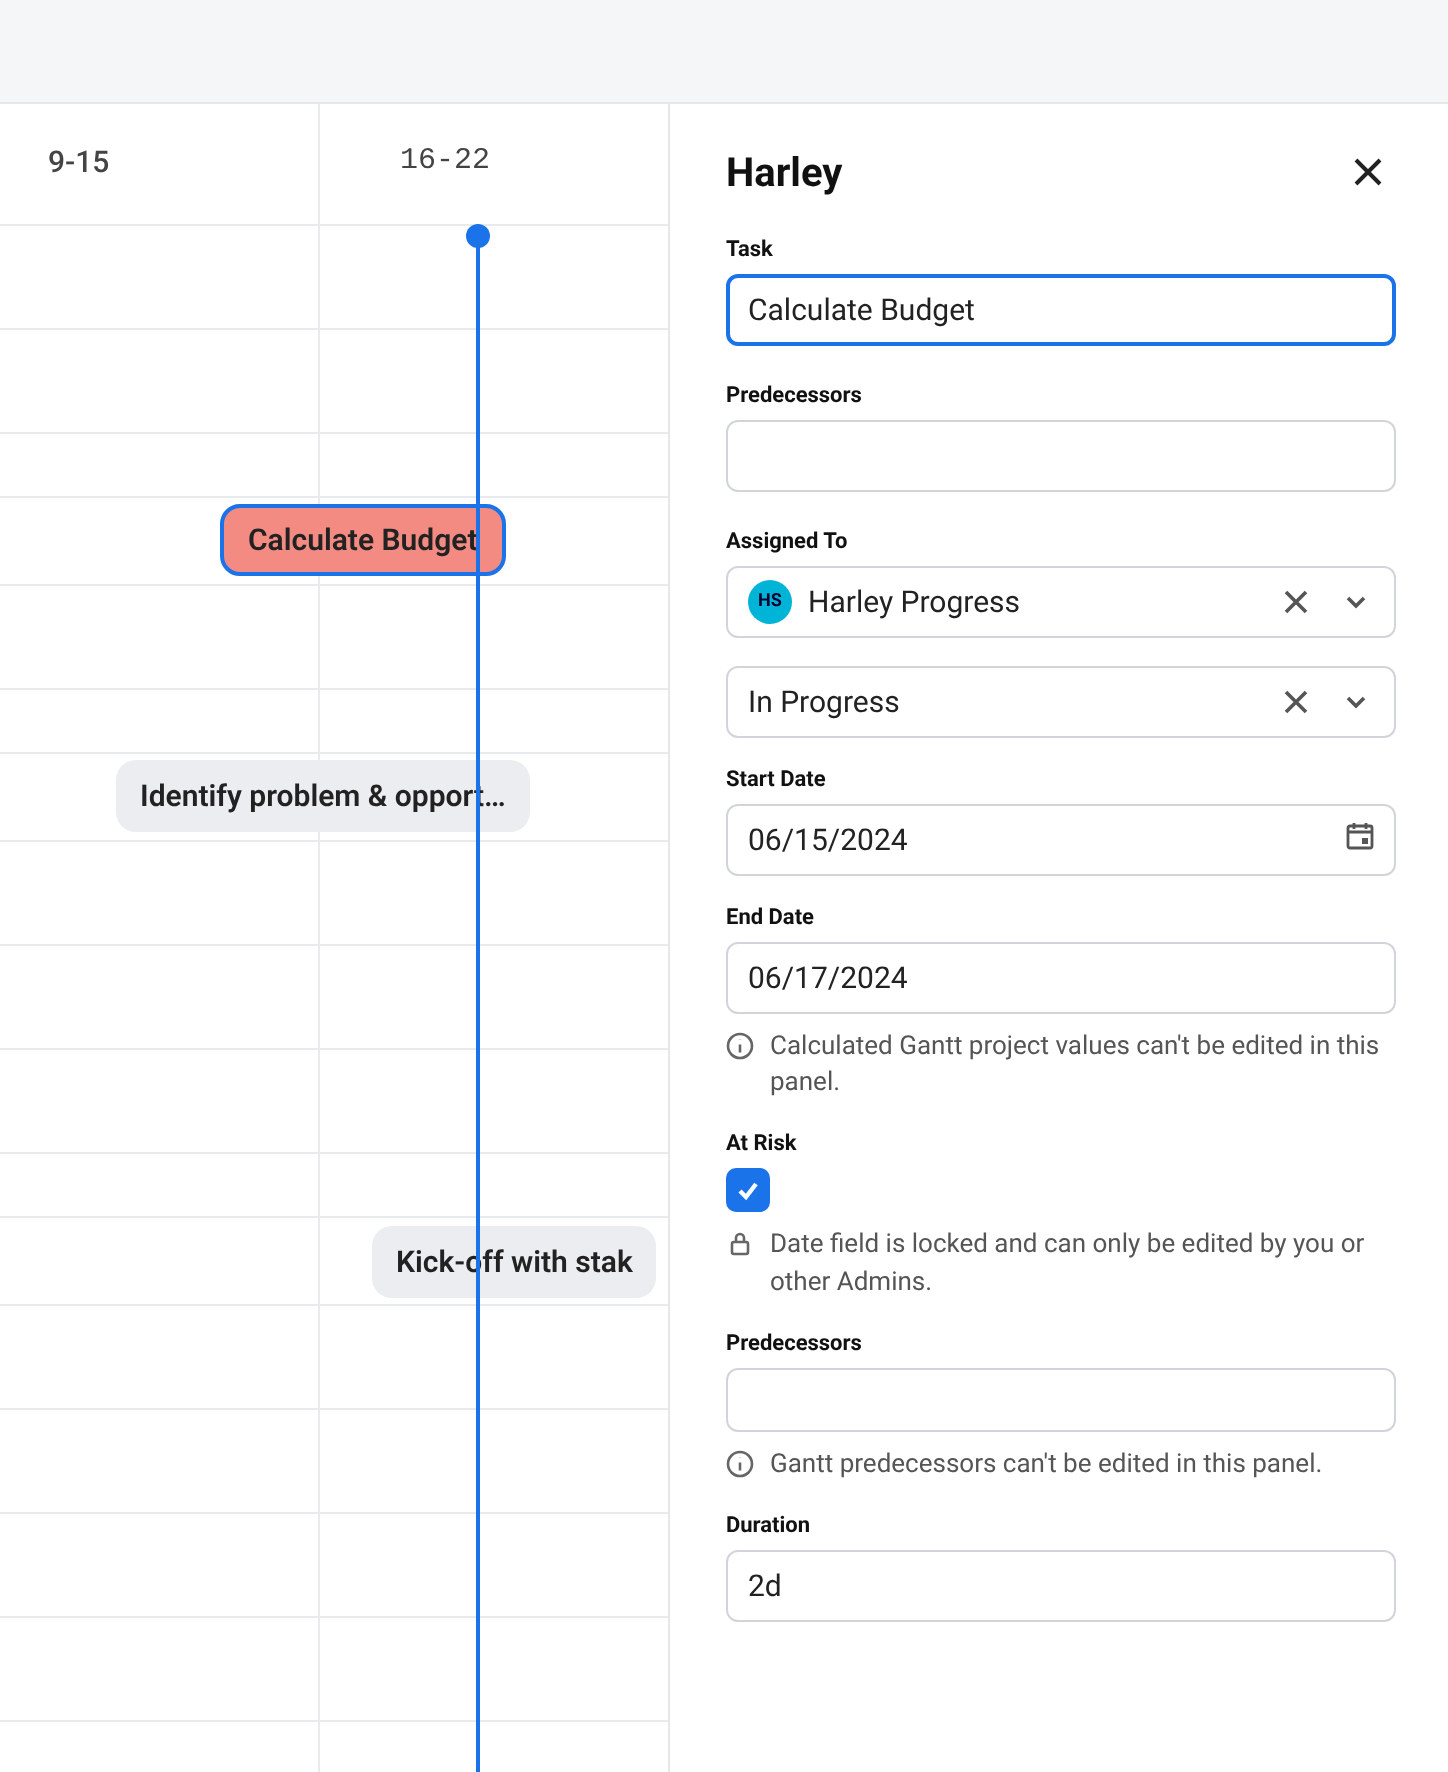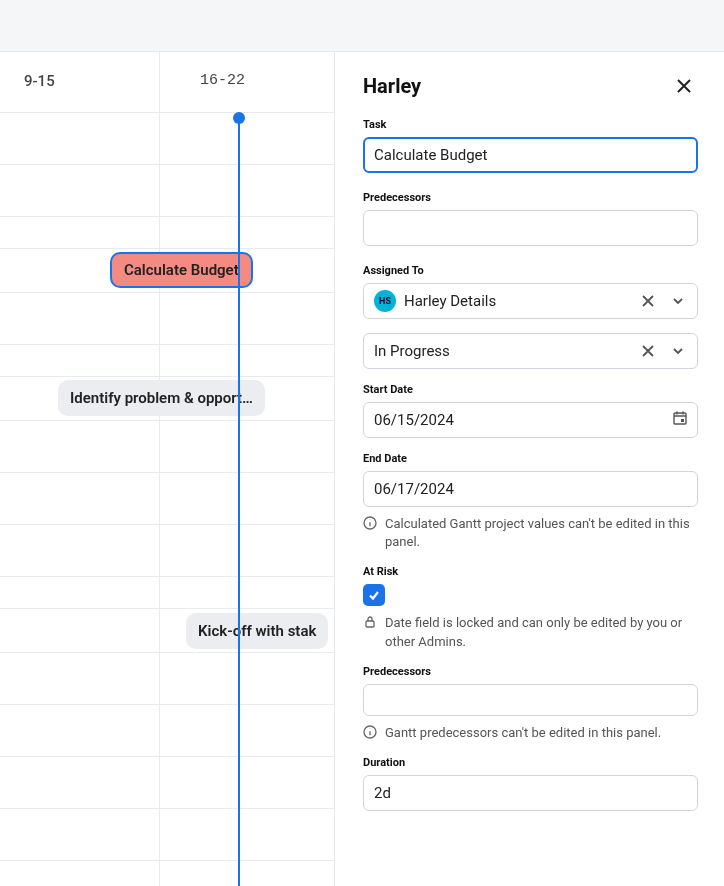--- a/index.html
+++ b/index.html
@@ -102,21 +102,21 @@
 
     <div class="fld">
       <label class="fld-label">Predecessors</label>
       <textarea class="textarea" rows="1" style=""></textarea>
     </div>
 
     <div class="fld">
       <label class="fld-label">Assigned To</label>
       <div class="select-box">
         <span class="avatar">HS</span>
-        <span class="label">Harley Details</span>
+        <span class="label">Harley Progress</span>
         <button class="icon-btn">
           <svg width="14" height="14" viewBox="0 0 14 14" stroke="#555" stroke-width="1.8" fill="none">
               <path d="M2 2 L12 12 M12 2 L2 12"></path>
             </svg>
         </button>
         <button class="icon-btn">
           <svg width="14" height="14" viewBox="0 0 14 14" stroke="#555" stroke-width="1.8" fill="none">
               <path d="M3 5 L7 9 L11 5"></path>
             </svg>
         </button>

